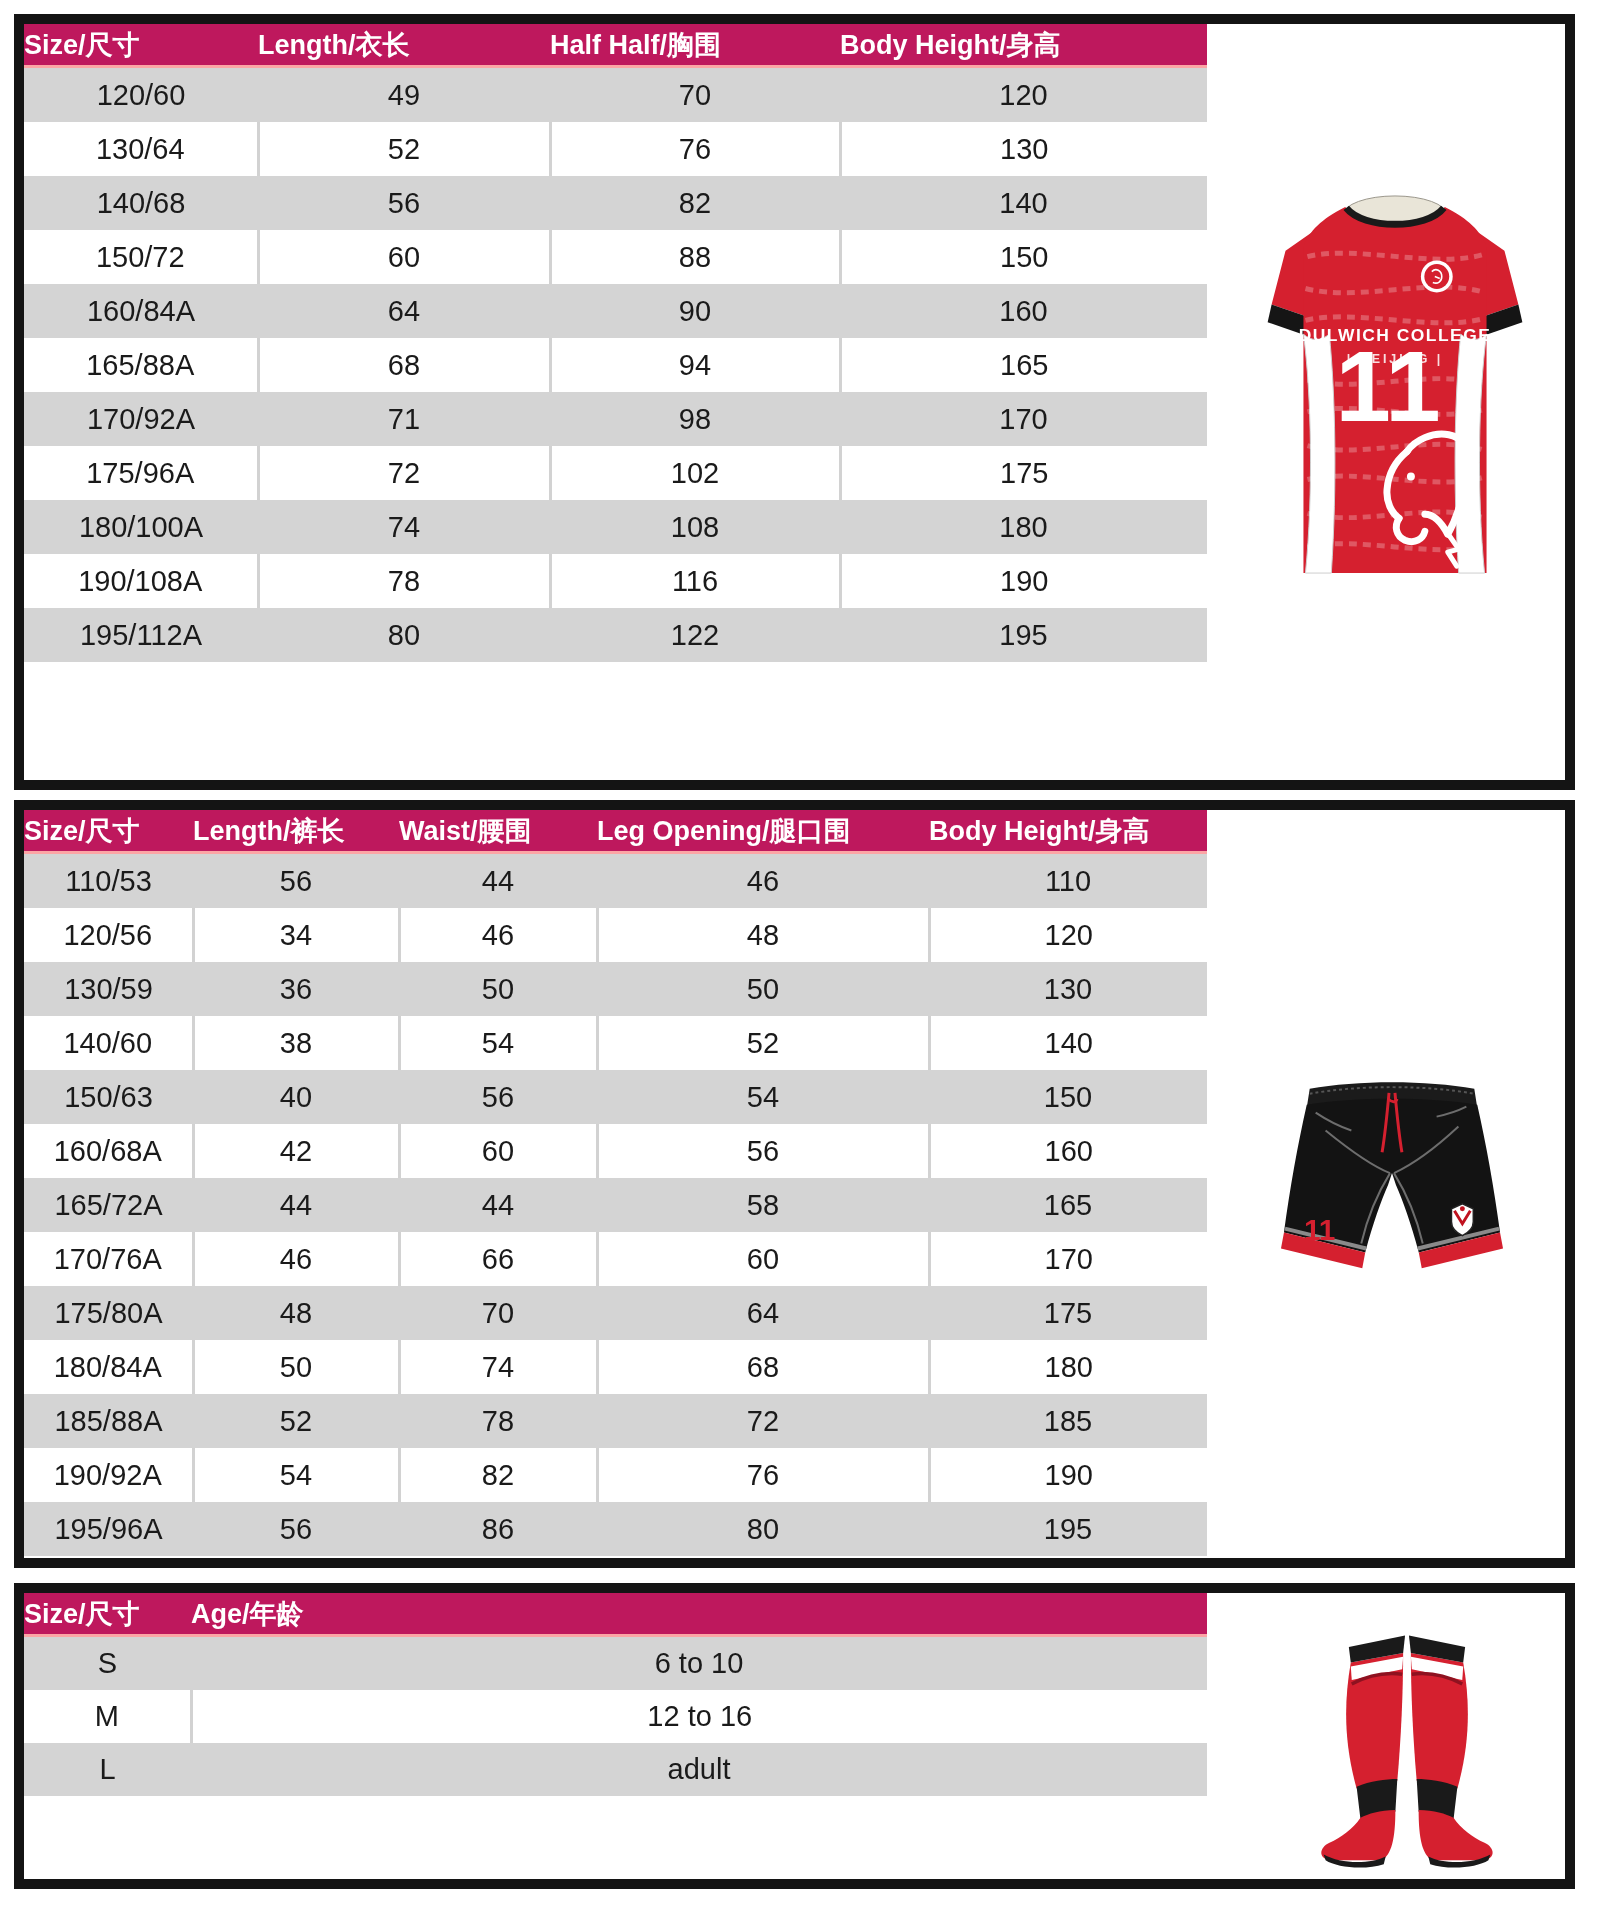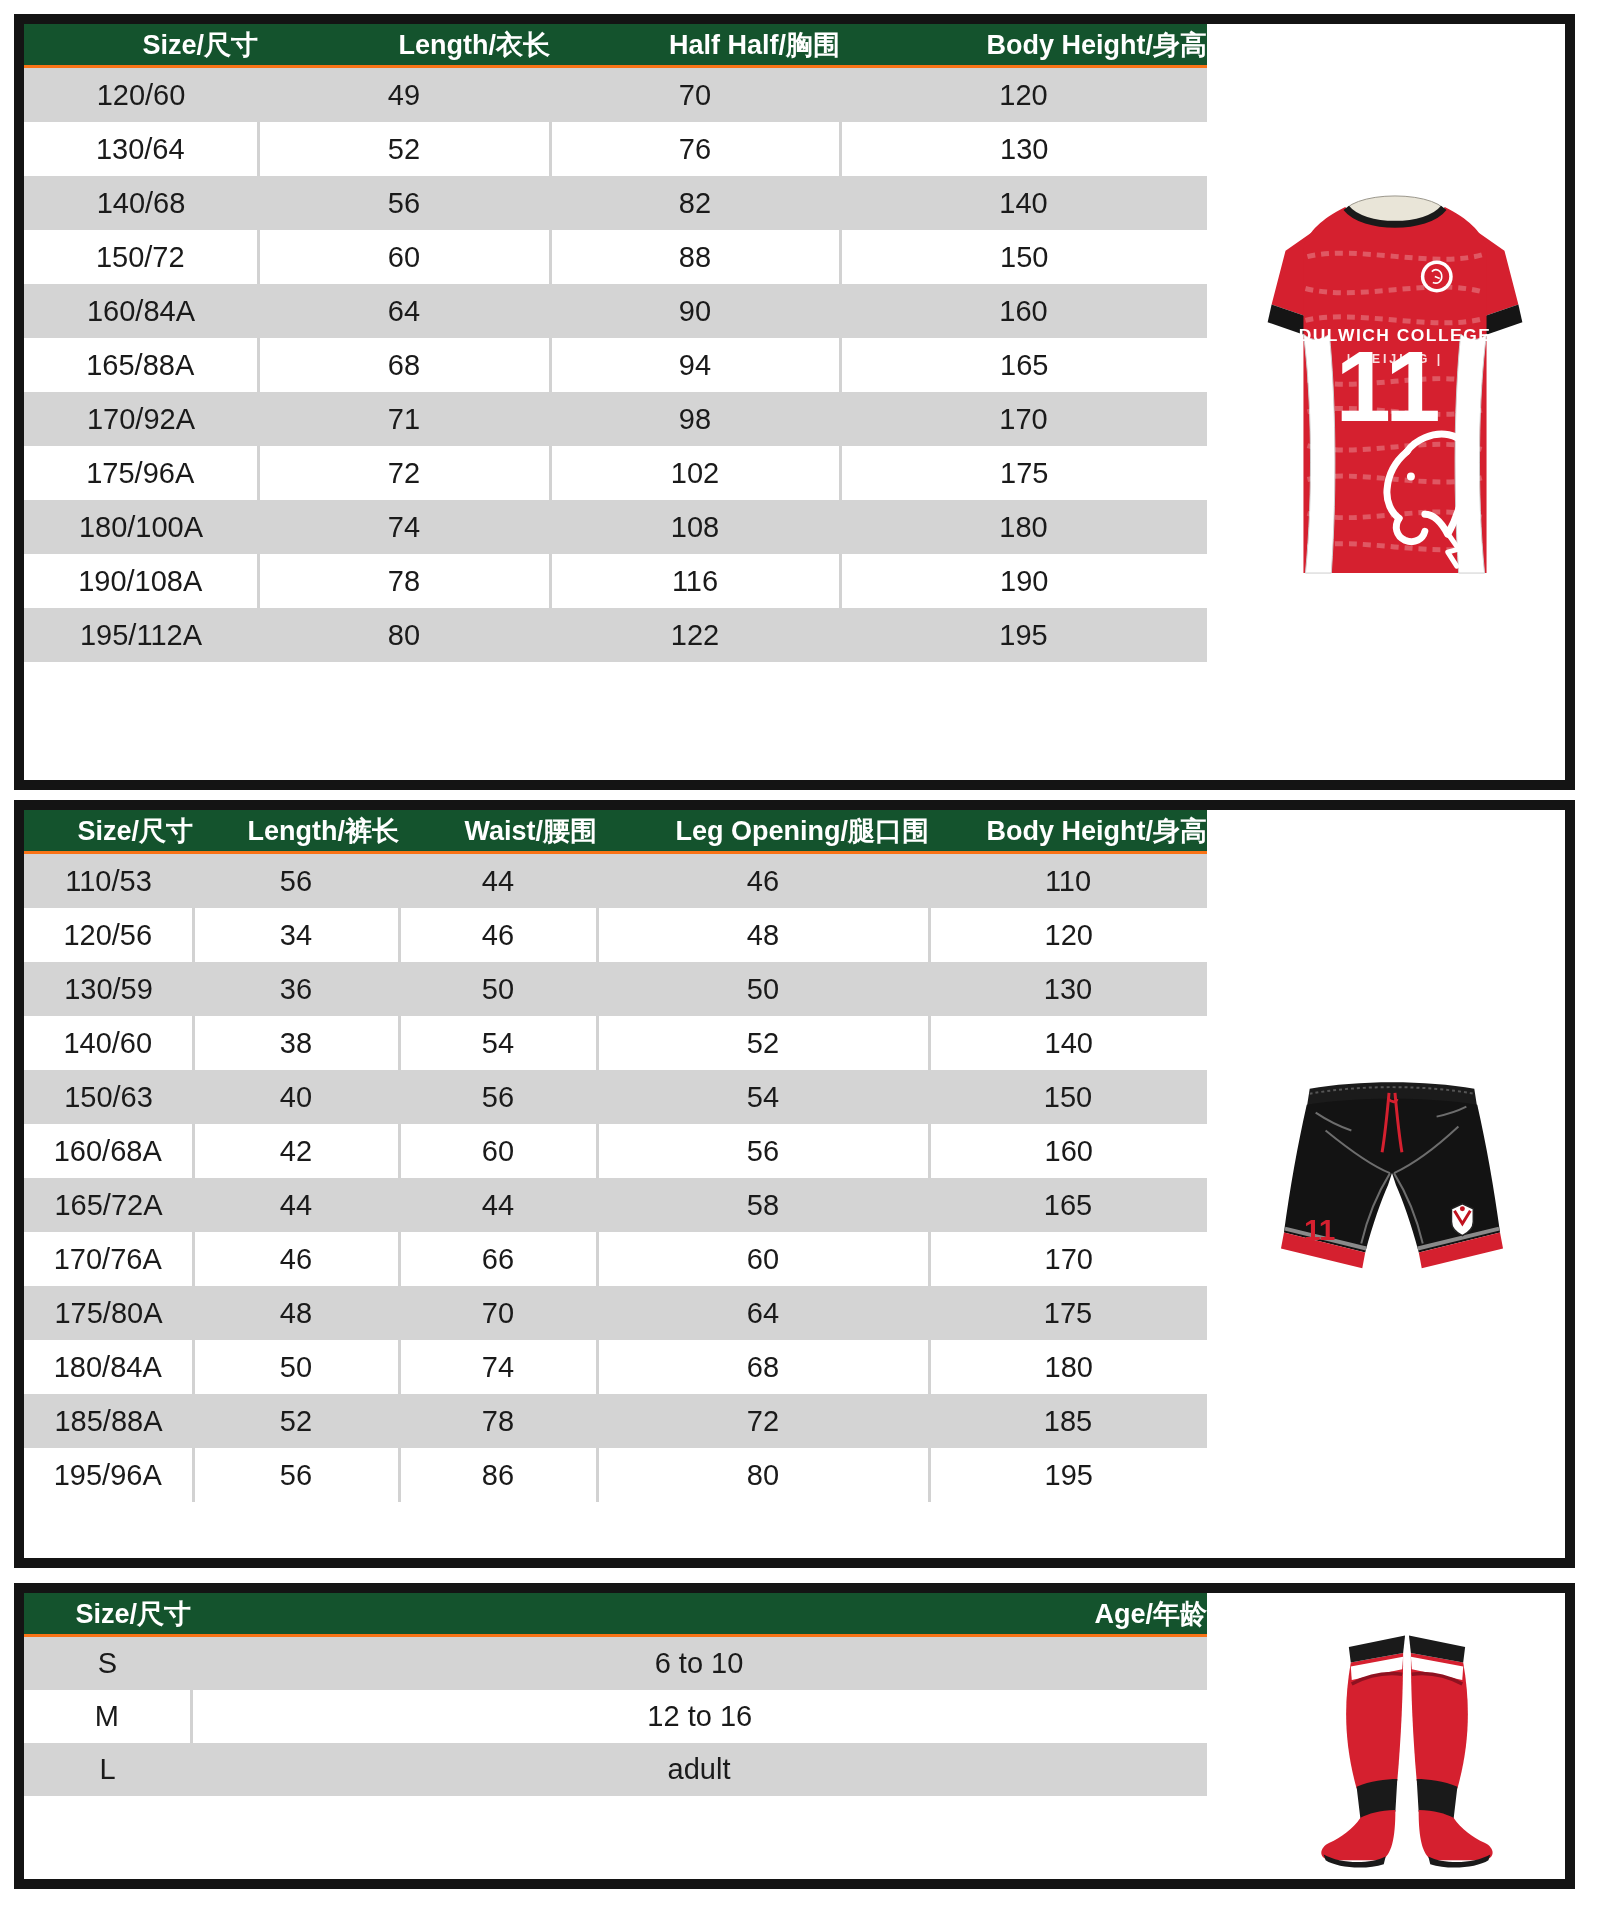--- a/index.html
+++ b/index.html
@@ -5,22 +5,22 @@
   html,body{margin:0;padding:0;background:#ffffff;}
   body{width:1597px;height:1920px;position:relative;overflow:hidden;
        font-family:"Liberation Sans", sans-serif;color:#1a1a1a;}
   .panel{position:absolute;left:14px;width:1561px;border:10px solid #141414;
          background:#fff;box-sizing:border-box;}
   #panel-shirt{top:14px;height:776px;}
   #panel-shorts{top:800px;height:768px;}
   #panel-socks{top:1583px;height:306px;}
 
   table{border-collapse:collapse;table-layout:fixed;width:1183px;}
-  thead th{background:#14532d;color:#ffffff;font-size:27px;font-weight:bold;
-           height:41px;border-bottom:3px solid #f97316;padding:0;text-align:right;}
+  thead th{background:#be185d;color:#ffffff;font-size:27px;font-weight:bold;
+           height:41px;border-bottom:3px solid #fca5a5;padding:0;text-align:left;}
   tbody td{text-align:center;font-size:29px;height:54px;padding:0;}
   #socks-table tbody td{height:53px;}
   tbody tr:nth-child(odd) td{background:#d4d4d4;}
   tbody tr:nth-child(even) td{background:#ffffff;}
   tbody tr:nth-child(even) td + td{border-left:3px solid #d2d2d2;}
 
   .garment{position:absolute;}
   #jersey-svg{left:1221px;top:161px;}
   #shorts-svg{left:1244px;top:263px;}
   #socks-svg{left:1284px;top:25px;}
@@ -257,20 +257,27 @@
           <td>180</td>
         </tr>
         <tr>
           <td>185/88A</td>
           <td>52</td>
           <td>78</td>
           <td>72</td>
           <td>185</td>
         </tr>
         <tr>
+          <td>190/92A</td>
+          <td>54</td>
+          <td>82</td>
+          <td>76</td>
+          <td>190</td>
+        </tr>
+        <tr>
           <td>195/96A</td>
           <td>56</td>
           <td>86</td>
           <td>80</td>
           <td>195</td>
         </tr>
       </tbody>
   </table>
 
   <svg class="garment" id="shorts-svg" width="248" height="228" viewBox="0 0 250 230">

